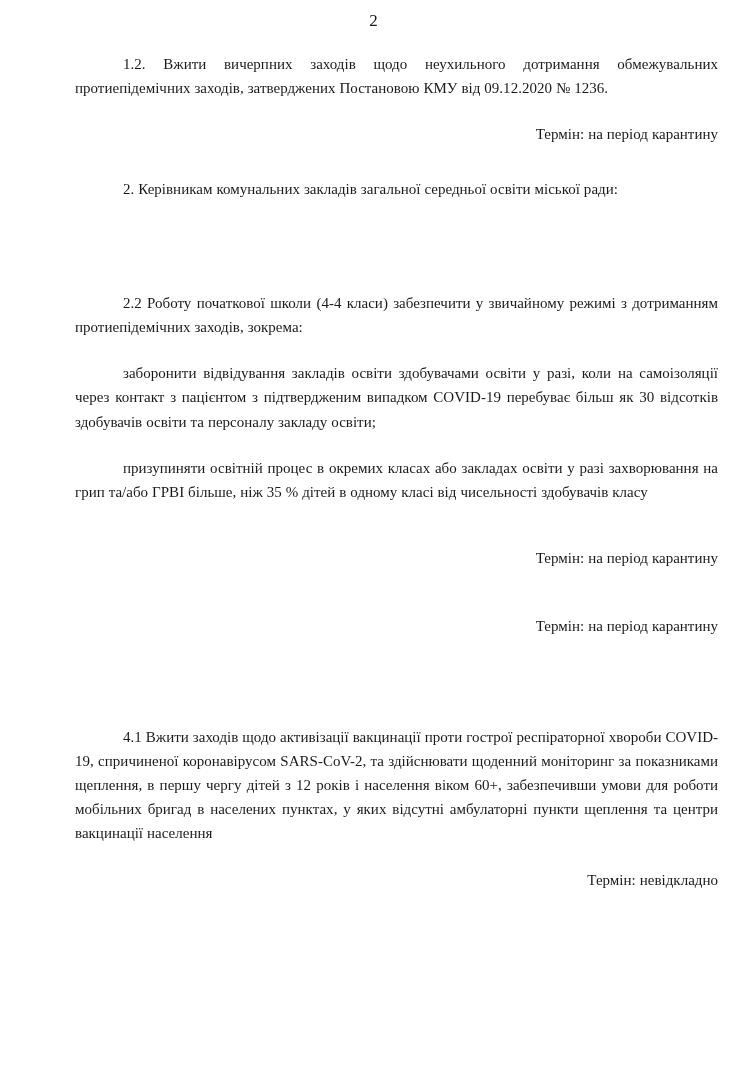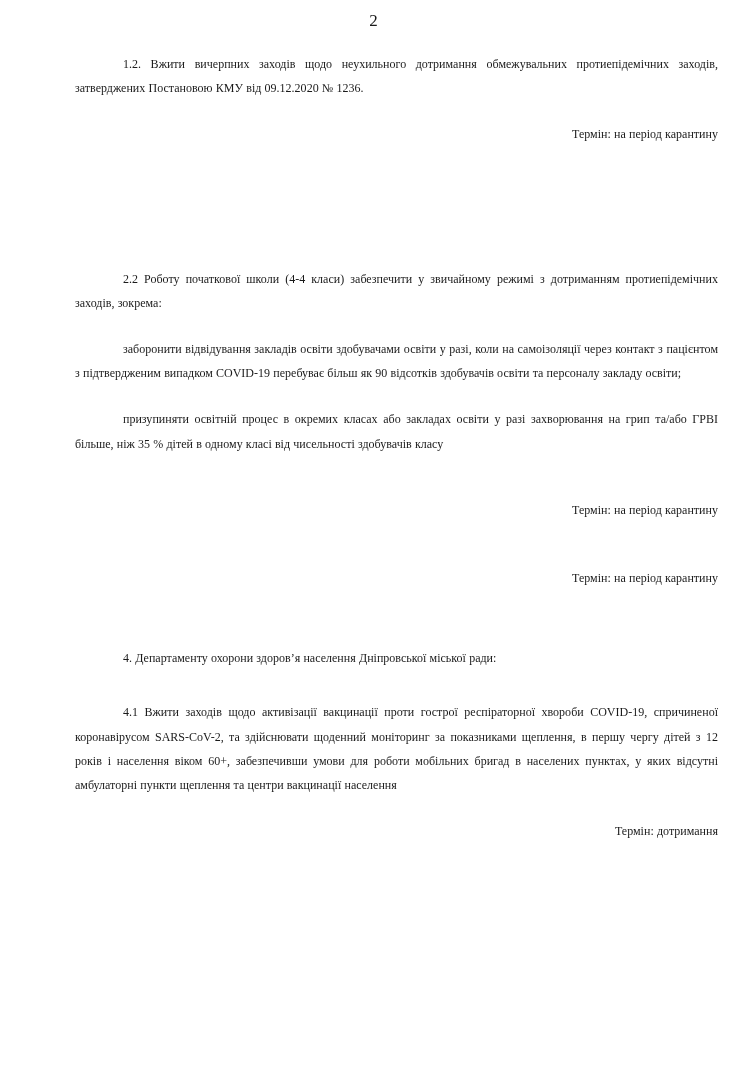--- a/index.html
+++ b/index.html
@@ -31,21 +31,21 @@
     letter-spacing: 0.2px;
   }
   .body-area {
     position: absolute;
     left: 75px;
     top: 52px;
     width: 643px;
   }
   p {
     margin: 0;
-    font-size: 12px;
+    font-size: 15px;
     line-height: 24.2px;
     text-align: justify;
     text-justify: inter-word;
     letter-spacing: 0.01px;
     word-spacing: 0.2px;
   }
   p.indent {
     text-indent: 48px;
   }
   p.term {
@@ -69,57 +69,57 @@
   <div class="body-area">
 
     <p class="indent">1.2. Вжити вичерпних заходів щодо неухильного дотримання обмежувальних протиепідемічних заходів, затверджених Постановою КМУ від 09.12.2020 № 1236.</p>
 
     <div class="gap-md"></div>
 
     <p class="term">Термін: на період карантину</p>
 
     <div class="gap-lg"></div>
 
+    <p class="indent">2. Керівникам комунальних закладів загальної середньої освіти міської ради:</p>
 
     <div class="gap-lg"></div>
 
 
     <div class="gap-lg"></div>
 
 
     <div class="gap-lg"></div>
 
     <p class="indent">2.2 Роботу початкової школи (4-4 класи) забезпечити у звичайному режимі з дотриманням протиепідемічних заходів, зокрема:</p>
 
     <div class="gap-md"></div>
 
-    <p class="indent">заборонити відвідування закладів освіти здобувачами освіти у разі, коли на самоізоляції через контакт з пацієнтом з підтвердженим випадком COVID-19 перебуває більш як 90 відсотків здобувачів освіти та персоналу закладу освіти;</p>
+    <p class="indent">заборонити відвідування закладів освіти здобувачами освіти у разі, коли на самоізоляції через контакт з пацієнтом з підтвердженим випадком COVID-19 перебуває більш як 30 відсотків здобувачів освіти та персоналу закладу освіти;</p>
 
     <div class="gap-md"></div>
 
     <p class="indent">призупиняти освітній процес в окремих класах або закладах освіти у разі захворювання на грип та/або ГРВІ більше, ніж 35 % дітей в одному класі від чисельності здобувачів класу</p>
 
     <div class="gap-xl"></div>
 
     <p class="term">Термін: на період карантину</p>
 
     <div class="gap-lg"></div>
 
 
     <div class="gap-sm"></div>
 
     <p class="term">Термін: на період карантину</p>
 
     <div class="gap-xl"></div>
     <div class="gap-sm"></div>
 
-    <p class="indent">4. Департаменту охорони здоров’я населення Дніпровської міської ради:</p>
 
     <div class="gap-lg"></div>
 
     <p class="indent">4.1 Вжити заходів щодо активізації вакцинації проти гострої респіраторної хвороби COVID-19, спричиненої коронавірусом SARS-CoV-2, та здійснювати щоденний моніторинг за показниками щеплення, в першу чергу  дітей з 12 років і  населення віком 60+, забезпечивши  умови для  роботи мобільних бригад в населених пунктах, у яких відсутні  амбулаторні пункти щеплення та центри вакцинації населення</p>
 
     <div class="gap-md"></div>
 
-    <p class="term">Термін: дотримання</p>
+    <p class="term">Термін: невідкладно</p>
 
   </div>
 </div>
 
 </body></html>

